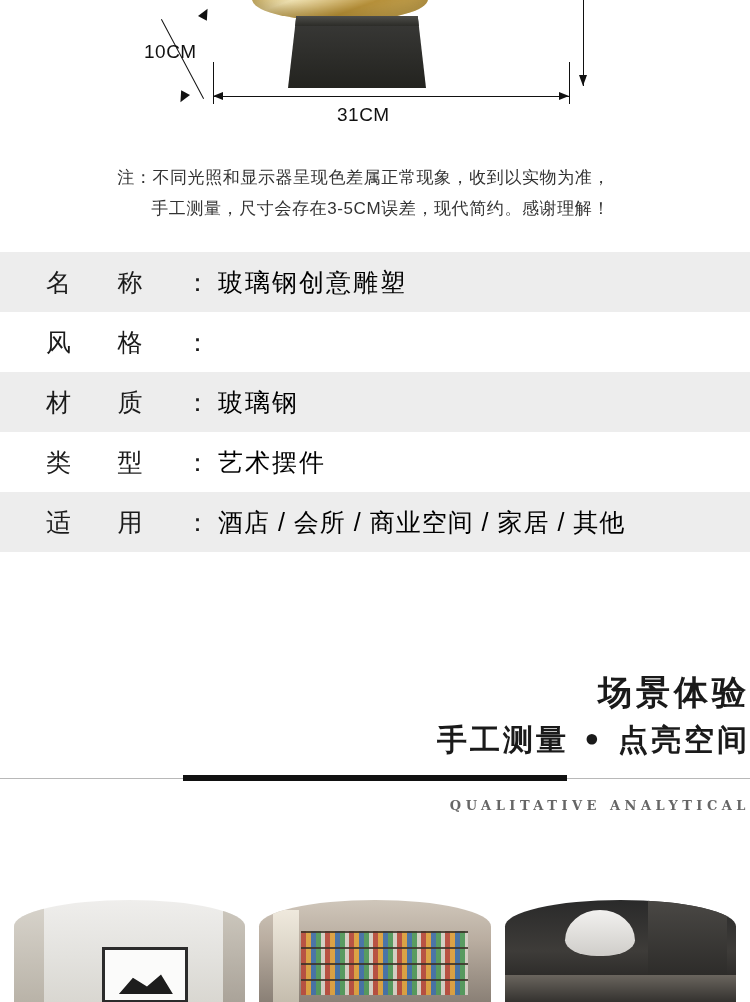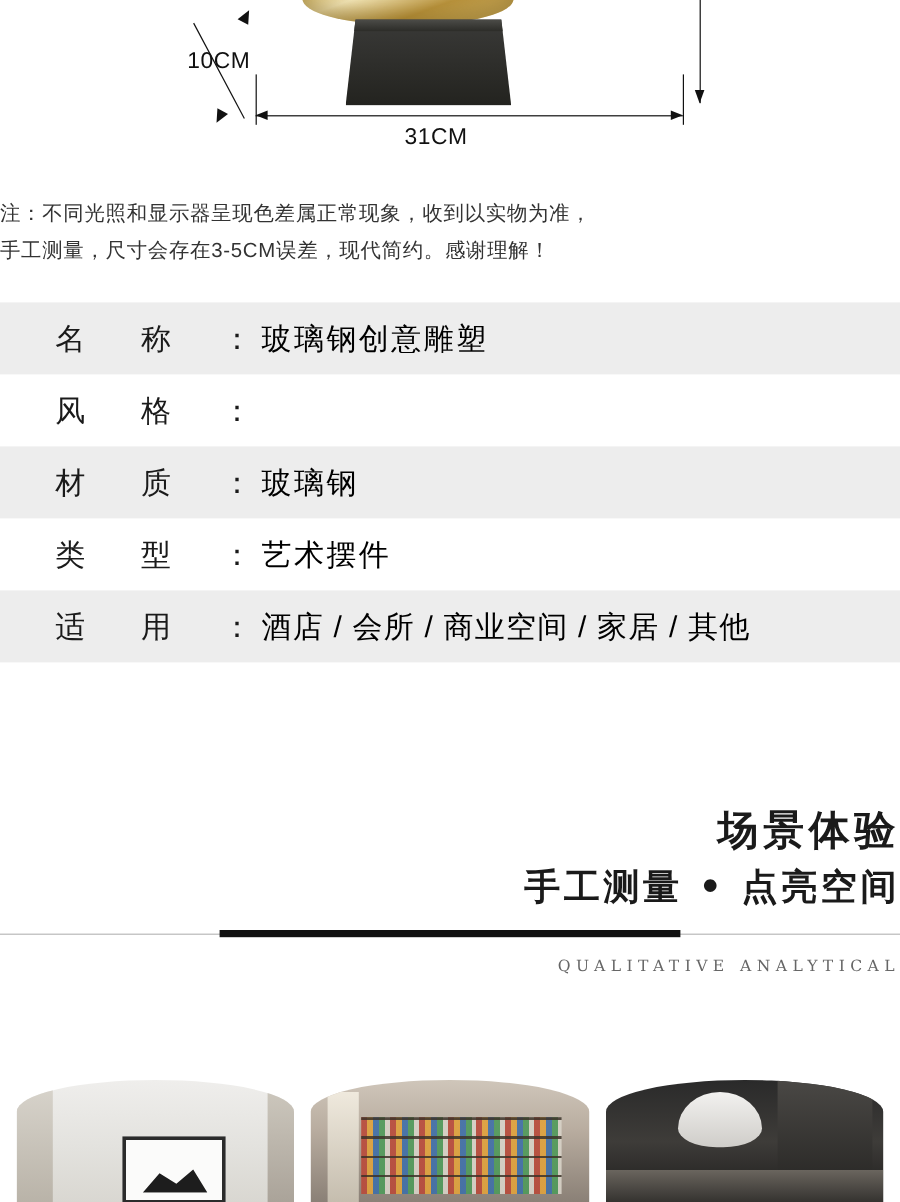--- a/index.html
+++ b/index.html
@@ -132,27 +132,27 @@
     transform: rotate(28deg);
   }
 
   .dim-label {
     position: absolute;
     font-family: "Liberation Sans", sans-serif;
     font-size: 19px;
     color: #111;
     letter-spacing: .5px;
   }
-  .dim-label.depth { left: 156px; top: 41px; text-align: right; }
+  .dim-label.depth { left: 144px; top: 41px; text-align: right; }
   .dim-label.width { left: 337px; top: 104px; }
 
   
   .note {
     width: 610px;
-    text-align: left;
+    text-align: right;
     color: #333;
     font-size: 17px;
     line-height: 31px;
     letter-spacing: .6px;
     margin-top: 22px;
     font-family: "Liberation Sans", sans-serif;
   }
 
   
   .spec-table {
@@ -229,20 +229,21 @@
     width: 384px;
     height: 6px;
     background: #111;
   }
   .scene-en {
     margin-top: 12px;
     font-family: "DejaVu Serif", serif;
     font-size: 13px;
     letter-spacing: 4.5px;
     color: #666;
+    font-weight: bold;
   }
 
   
   .photos {
     position: absolute;
     left: 0;
     top: 900px;
     width: 750px;
     height: 102px;
     display: flex;

